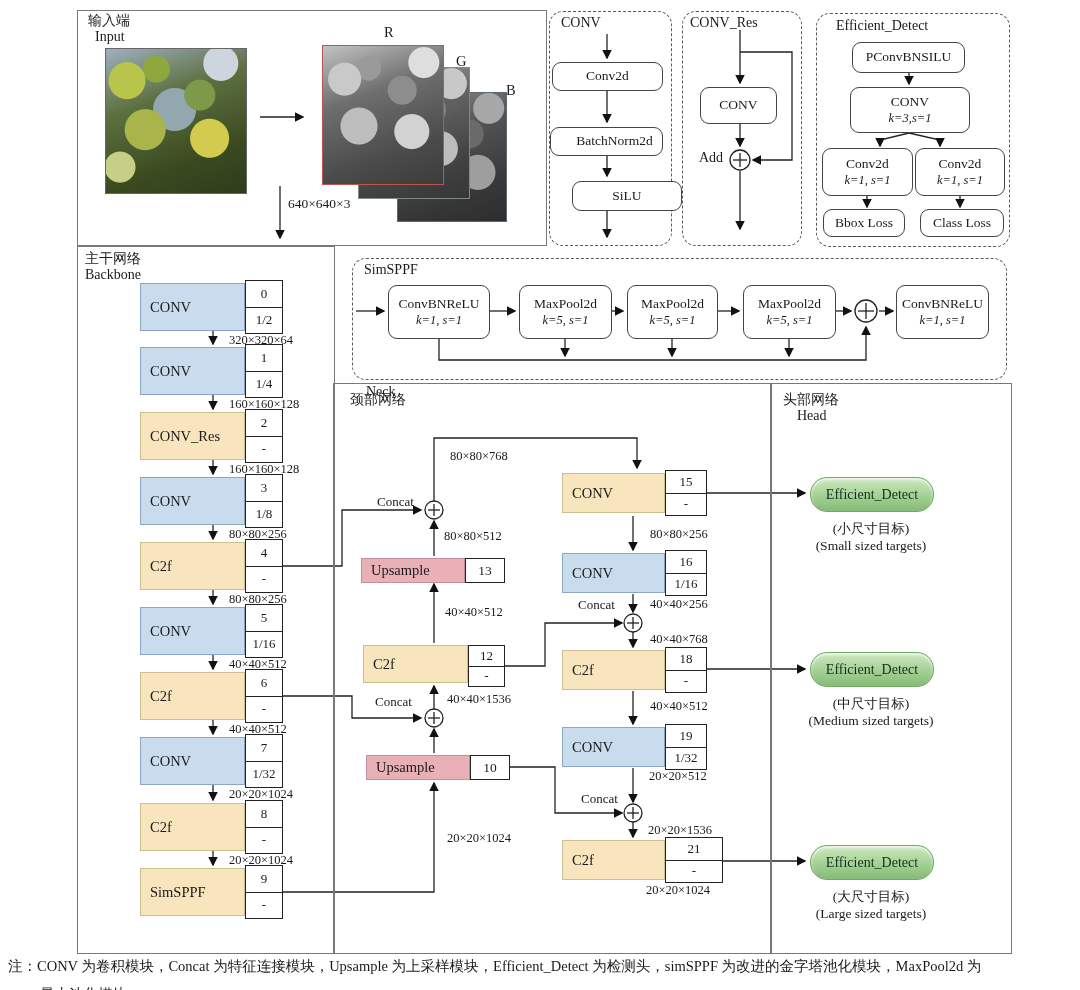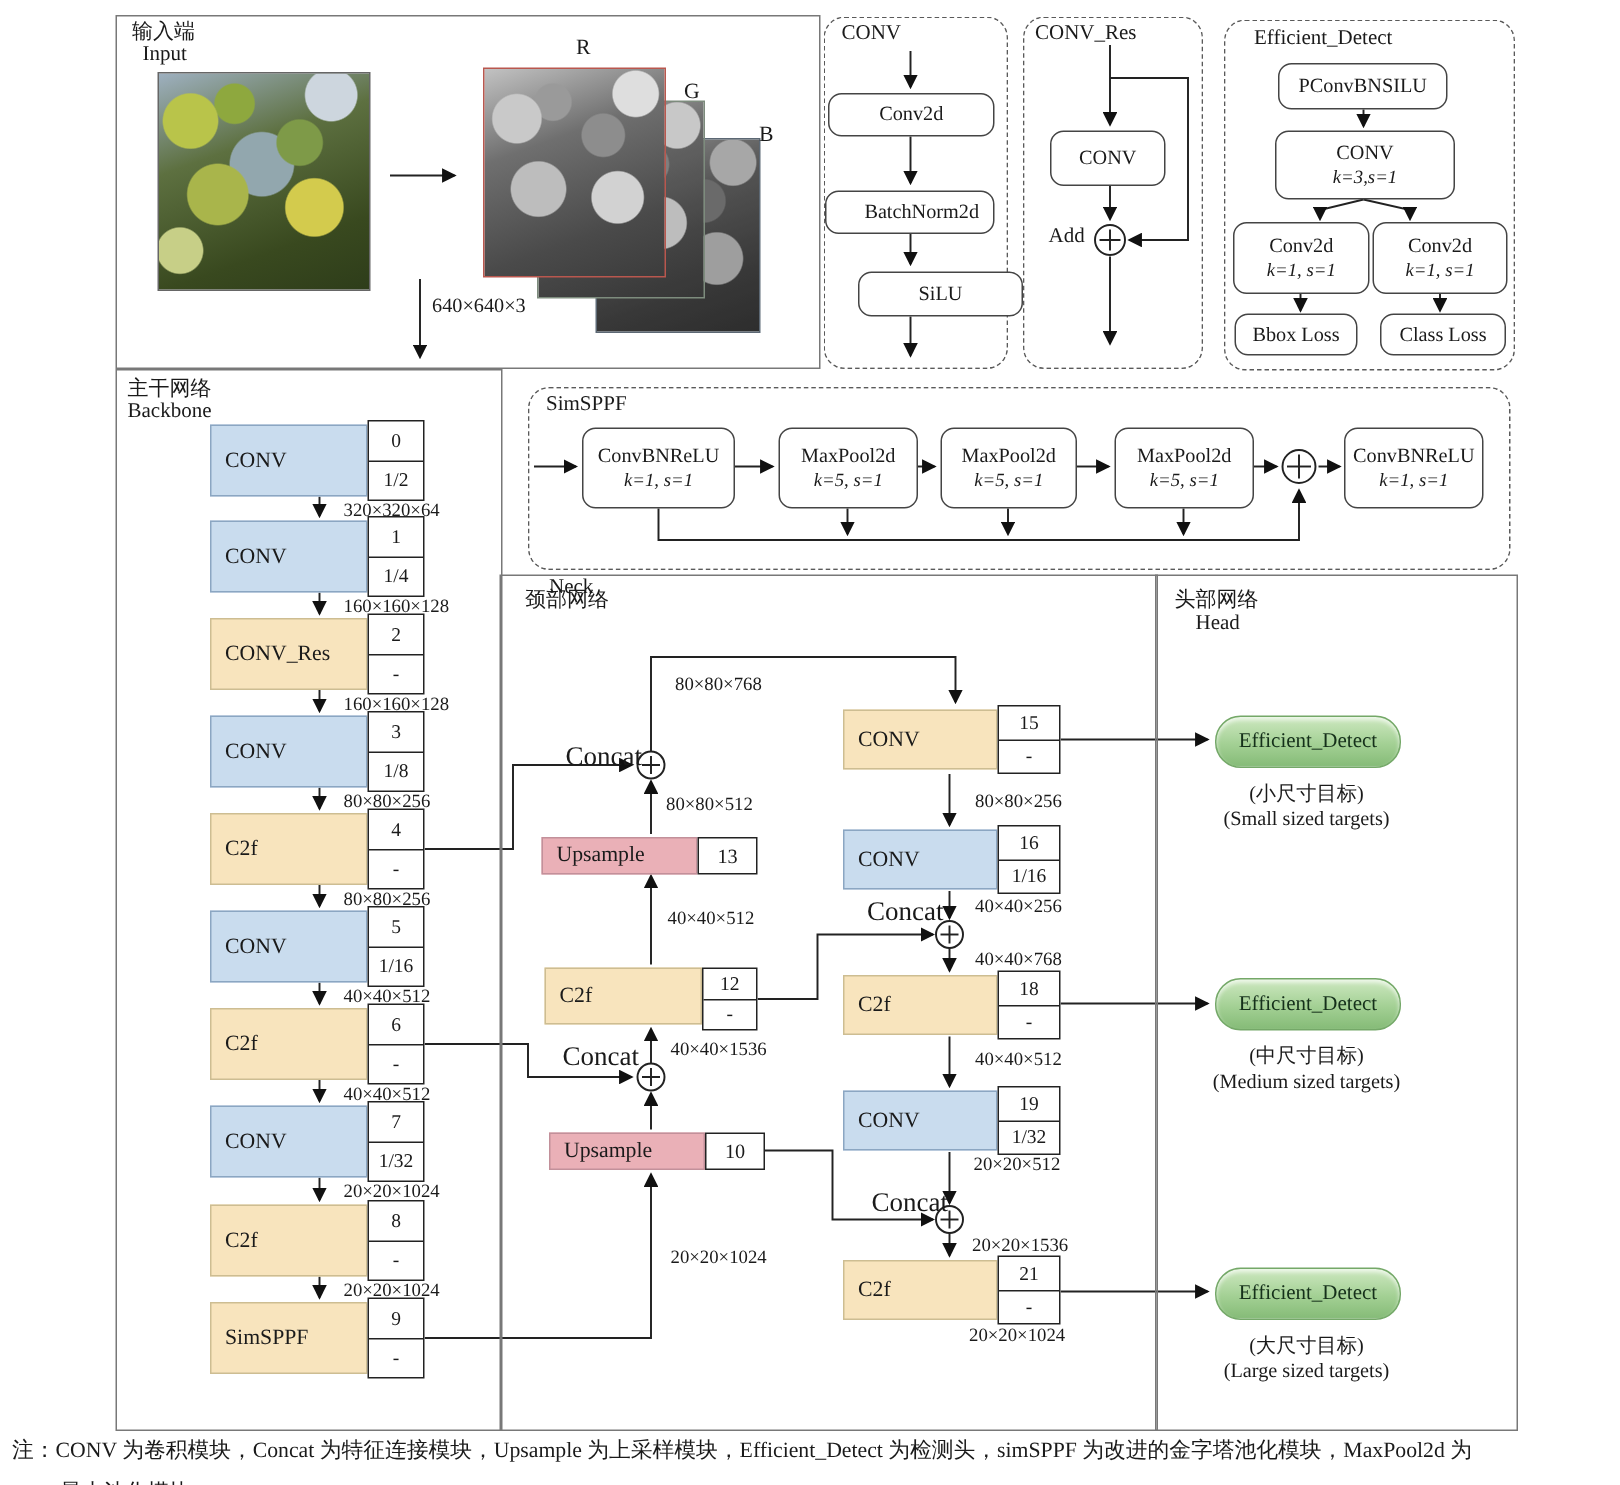--- a/index.html
+++ b/index.html
@@ -2,21 +2,21 @@
 <html><head>
 <meta charset="utf-8">
 <style>
   html,body{margin:0;padding:0;background:#fff;}
   #stage{position:relative;width:1080px;height:990px;overflow:hidden;
          font-family:"Liberation Serif", serif;color:#1a1a1a;background:#fff;}
   .sect{position:absolute;border:1px solid #787878;}
   .dash{position:absolute;border:1px dashed #5a5a5a;border-radius:14px;background:transparent;}
   .ttl{position:absolute;font-size:14px;white-space:nowrap;}
   .dim{position:absolute;font-size:12.5px;white-space:nowrap;color:#1a1a1a;}
-  .concat-lab{position:absolute;font-size:18px;white-space:nowrap;}
+  .concat-lab{position:absolute;font-size:13px;white-space:nowrap;}
   .bmain{position:absolute;display:flex;align-items:center;padding-left:9px;
          font-size:14.5px;box-sizing:border-box;}
   .blue{background:#c9dcee;border:1px solid #8ba6c2;}
   .tan{background:#f8e4bd;border:1px solid #cdbd92;}
   .pink{background:#eab0b7;border:1px solid #c2909a;}
   .idx1{position:absolute;background:#fff;border:1px solid #222;display:flex;
         align-items:center;justify-content:center;font-size:13.5px;box-sizing:border-box;}
   .idx2{position:absolute;background:#fff;border:1px solid #222;display:flex;
         flex-direction:column;box-sizing:border-box;}
   .idx2 .cell{flex:1;display:flex;align-items:center;justify-content:center;
@@ -356,21 +356,21 @@
     <div class="cell">-</div>
   </div>
 
   <div class="bmain blue" style="left:562px;top:727px;width:103px;height:40px;">CONV</div>
   <div class="idx2" style="left:665px;top:724px;width:42px;height:46px;text-align:right;">
     <div class="cell">19</div>
     <div class="cell">1/32</div>
   </div>
 
   <div class="bmain tan" style="left:562px;top:840px;width:103px;height:40px;">C2f</div>
-  <div class="idx2" style="left:665px;top:837px;width:42px;height:46px;">
+  <div class="idx2" style="left:665px;top:837px;width:58px;height:46px;">
     <div class="cell">21</div>
     <div class="cell">-</div>
   </div>
 
   <div class="sect" style="left:770px;top:383px;width:240px;height:569px;"></div>
   <div class="ttl" style="left:783px;top:391px;">头部网络</div>
   <div class="ttl" style="left:797px;top:408px;">Head</div>
 
   <div class="pill" style="left:810px;top:477px;width:122px;height:33px;">Efficient_Detect</div>
   <div class="pill-lab" style="left:789px;top:520px;">

